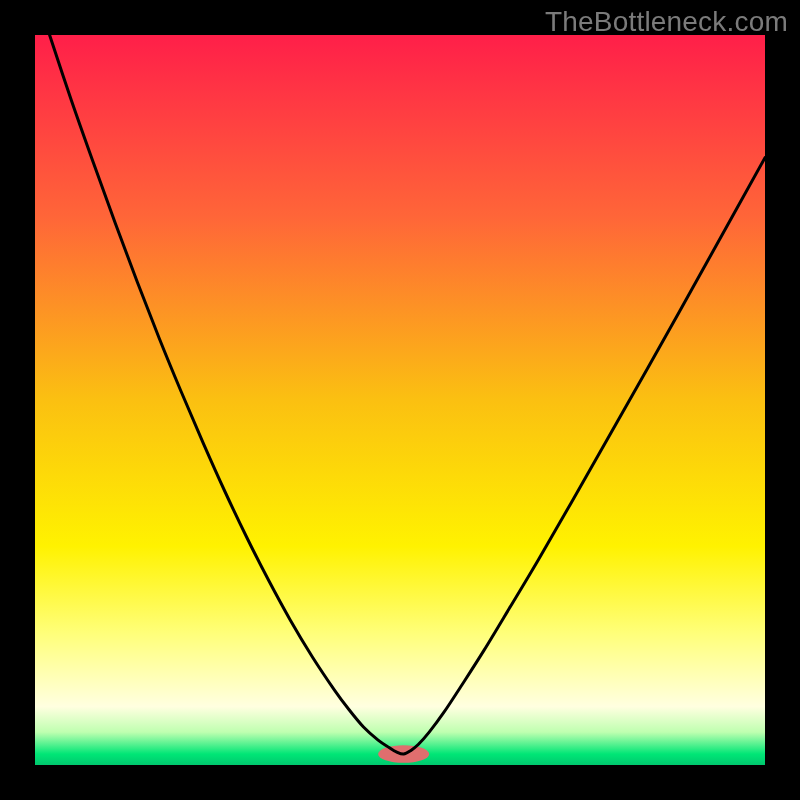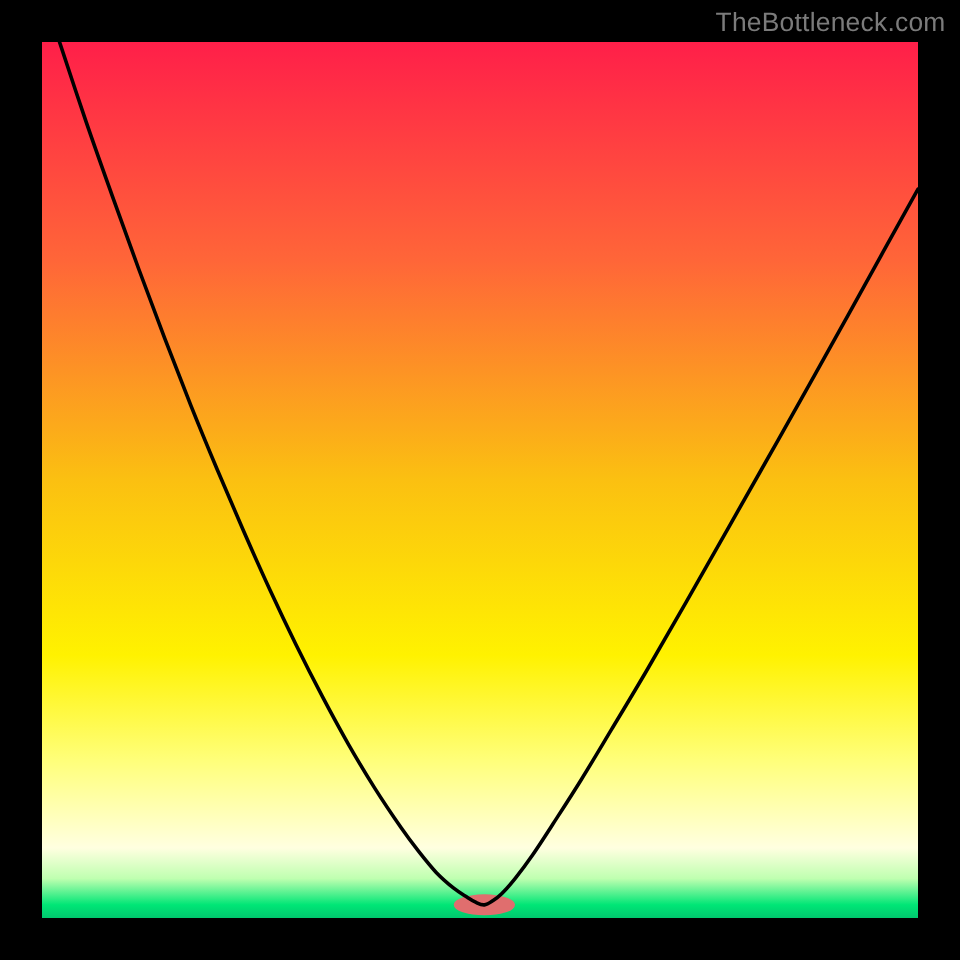--- a/index.html
+++ b/index.html
@@ -25,21 +25,21 @@
     top: 35px;
     width: 730px;
     height: 730px;
     overflow: hidden;
   }
   .watermark {
     position: absolute;
     top: 6px;
     right: 12px;
     color: #7b7b7b;
-    font-size: 22px;
+    font-size: 28px;
     font-weight: 500;
     letter-spacing: 0.2px;
     user-select: none;
   }
   svg {
     display: block;
   }
 </style>
 </head>
 <body>

